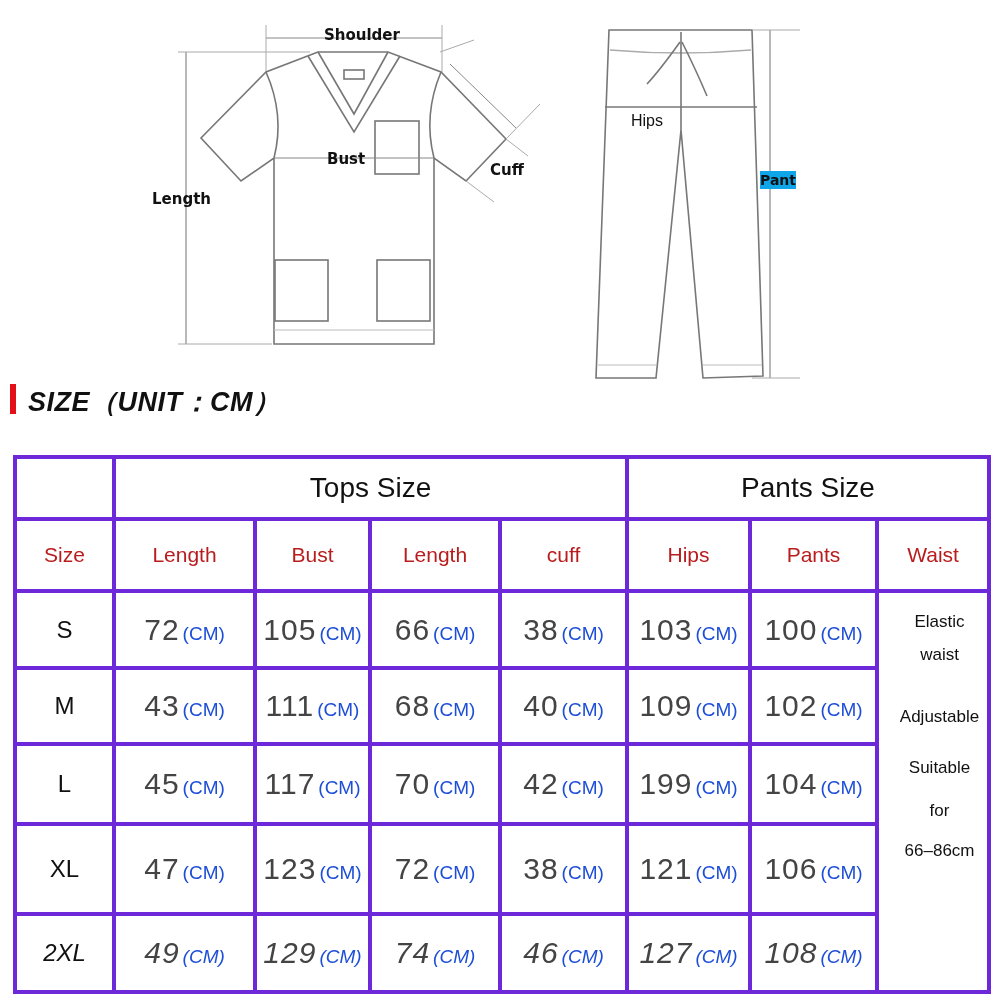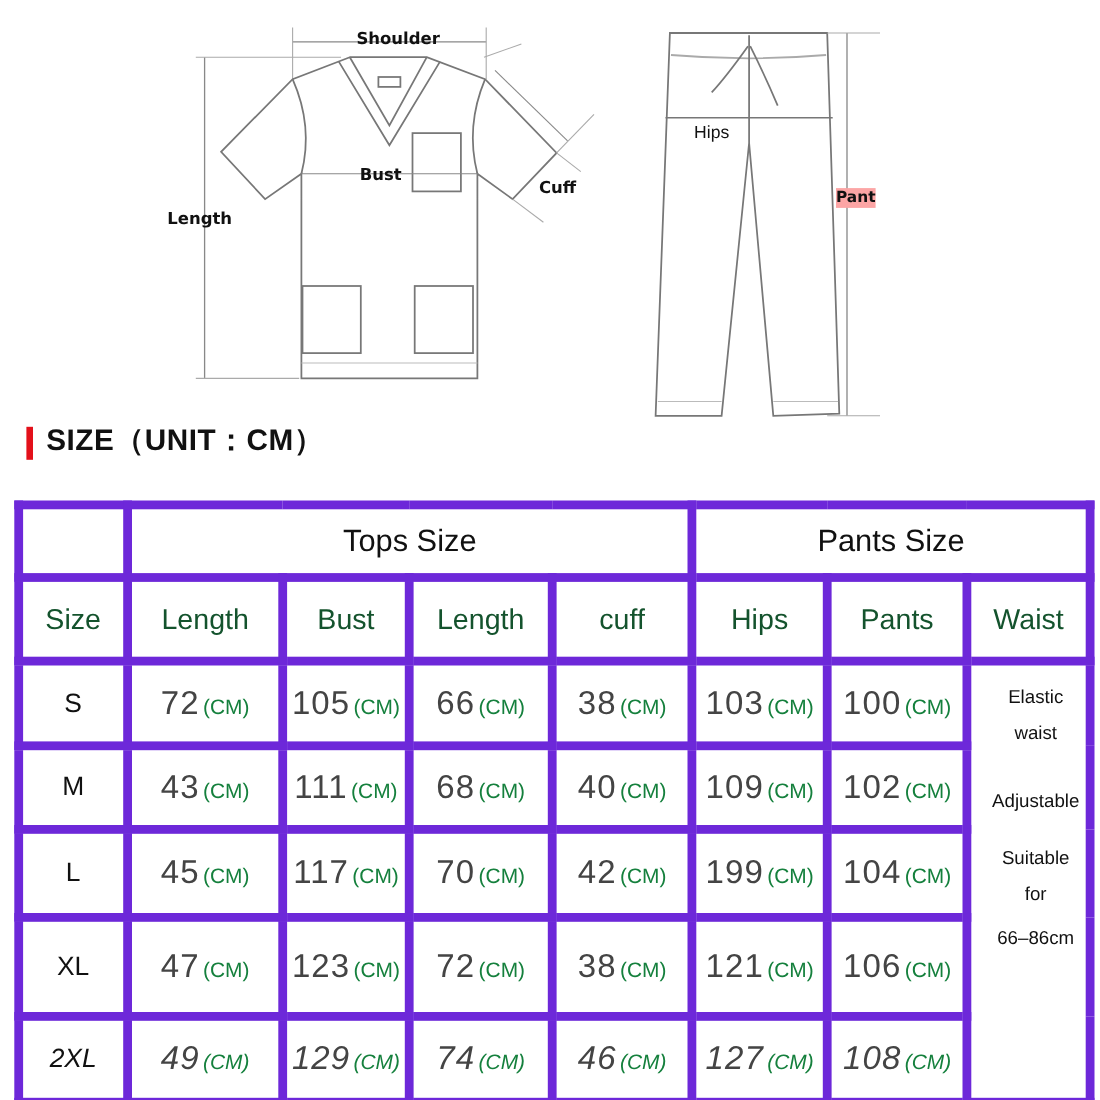--- a/index.html
+++ b/index.html
@@ -5,33 +5,33 @@
   html, body { margin: 0; padding: 0; background: #ffffff; }
   body { width: 1000px; height: 1000px; position: relative; overflow: hidden;
          font-family: "Liberation Sans", sans-serif; color: #111; }
 
   .diagram { position: absolute; left: 0; top: 0; width: 920px; height: 380px; }
   .diagram svg { position: absolute; left: 0; top: 0; }
   .diag-label { position: absolute; font-family: "DejaVu Sans", sans-serif; font-weight: bold;
                 font-size: 15px; color: #111; white-space: nowrap; }
   .diag-label.light { font-weight: normal; font-family: "Liberation Sans", sans-serif; font-size: 16px; }
 
-  .section-title { position: absolute; left: 24px; top: 384px; height: 34px; display: flex; align-items: flex-end; }
+  .section-title { position: absolute; left: 10px; top: 384px; height: 34px; display: flex; align-items: flex-start; font-style: italic; }
   .section-bar { width: 6px; height: 30px; background: #e3101a; margin-right: 12px; }
   .section-text { font-size: 27px; font-weight: bold; letter-spacing: 0.5px; color: #111; }
 
   table.size-table { position: absolute; left: 13px; top: 455px; border-collapse: collapse;
                      table-layout: fixed; width: 974px; }
-  table.size-table td { border: 8px solid #6d28d9; text-align: center; vertical-align: middle; padding: 0; }
+  table.size-table td { border: 4px solid #6d28d9; text-align: center; vertical-align: middle; padding: 0; }
   .hdr-group { font-size: 28px; color: #111; height: 58px; }
-  .hdr-col { font-size: 26px; color: #14532d; height: 68px; }
+  .hdr-col { font-size: 21px; color: #b91c1c; height: 68px; }
   .size-cell { font-size: 24px; color: #111; }
   .val-cell { color: #444; white-space: nowrap; }
   .val-num { font-size: 30px; letter-spacing: 1px; }
-  .val-unit { font-size: 19px; color: #15803d; margin-left: 3px; }
+  .val-unit { font-size: 19px; color: #1d4ed8; margin-left: 3px; }
   .waist-cell { font-size: 17px; color: #111; vertical-align: top !important; }
   .waist-line { display: block; line-height: 33px; padding-left: 13px; }
 </style>
 </head>
 <body>
 
 <div class="diagram">
   <svg width="1000" height="380" viewBox="0 0 1000 380">
     <g fill="none" stroke="#777" stroke-width="1.6">
 
@@ -79,21 +79,21 @@
       <line x1="770" y1="30" x2="770" y2="378" stroke="#888" stroke-width="1.2"></line>
       <line x1="752" y1="30" x2="800" y2="30" stroke="#aaa" stroke-width="1"></line>
       <line x1="752" y1="378" x2="800" y2="378" stroke="#aaa" stroke-width="1"></line>
     </g>
   </svg>
   <span class="diag-label" style="left:324px; top:26px;">Shoulder</span>
   <span class="diag-label" style="left:327px; top:150px;">Bust</span>
   <span class="diag-label" style="left:152px; top:190px;">Length</span>
   <span class="diag-label" style="left:490px; top:161px;">Cuff</span>
   <span class="diag-label light" style="left:631px; top:112px;">Hips</span>
-  <span class="diag-label" style="left:760px; top:171px; font-size:14px; background:#fca5a5; padding:1px 0;">Pant</span>
+  <span class="diag-label" style="left:760px; top:171px; font-size:14px; background:#0ea5e9; padding:1px 0;">Pant</span>
 </div>
 
 <div class="section-title">
   <div class="section-bar"></div>
   <span class="section-text">SIZE（UNIT：CM）</span>
 </div>
 
 <table class="size-table">
   <colgroup>
     <col style="width:99px">
@@ -129,21 +129,21 @@
         <td class="val-cell"><span class="val-num">105</span><span class="val-unit">(CM)</span></td>
         <td class="val-cell"><span class="val-num">66</span><span class="val-unit">(CM)</span></td>
         <td class="val-cell"><span class="val-num">38</span><span class="val-unit">(CM)</span></td>
         <td class="val-cell"><span class="val-num">103</span><span class="val-unit">(CM)</span></td>
         <td class="val-cell"><span class="val-num">100</span><span class="val-unit">(CM)</span></td>
         <td class="waist-cell" rowspan="5" style="padding-top: 12px;">
           <span class="waist-line" style="margin-top: 0px;">Elastic</span>
           <span class="waist-line" style="margin-top: 0px;">waist</span>
           <span class="waist-line" style="margin-top: 29px;">Adjustable</span>
           <span class="waist-line" style="margin-top: 18px;">Suitable</span>
-          <span class="waist-line" style="margin-top: 0px;">for</span>
+          <span class="waist-line" style="margin-top: 10px;">for</span>
           <span class="waist-line" style="margin-top: 7px;">66–86cm</span>
         </td>
       </tr>
       <tr style="height: 76px;">
         <td class="size-cell">M</td>
         <td class="val-cell"><span class="val-num">43</span><span class="val-unit">(CM)</span></td>
         <td class="val-cell"><span class="val-num">111</span><span class="val-unit">(CM)</span></td>
         <td class="val-cell"><span class="val-num">68</span><span class="val-unit">(CM)</span></td>
         <td class="val-cell"><span class="val-num">40</span><span class="val-unit">(CM)</span></td>
         <td class="val-cell"><span class="val-num">109</span><span class="val-unit">(CM)</span></td>

